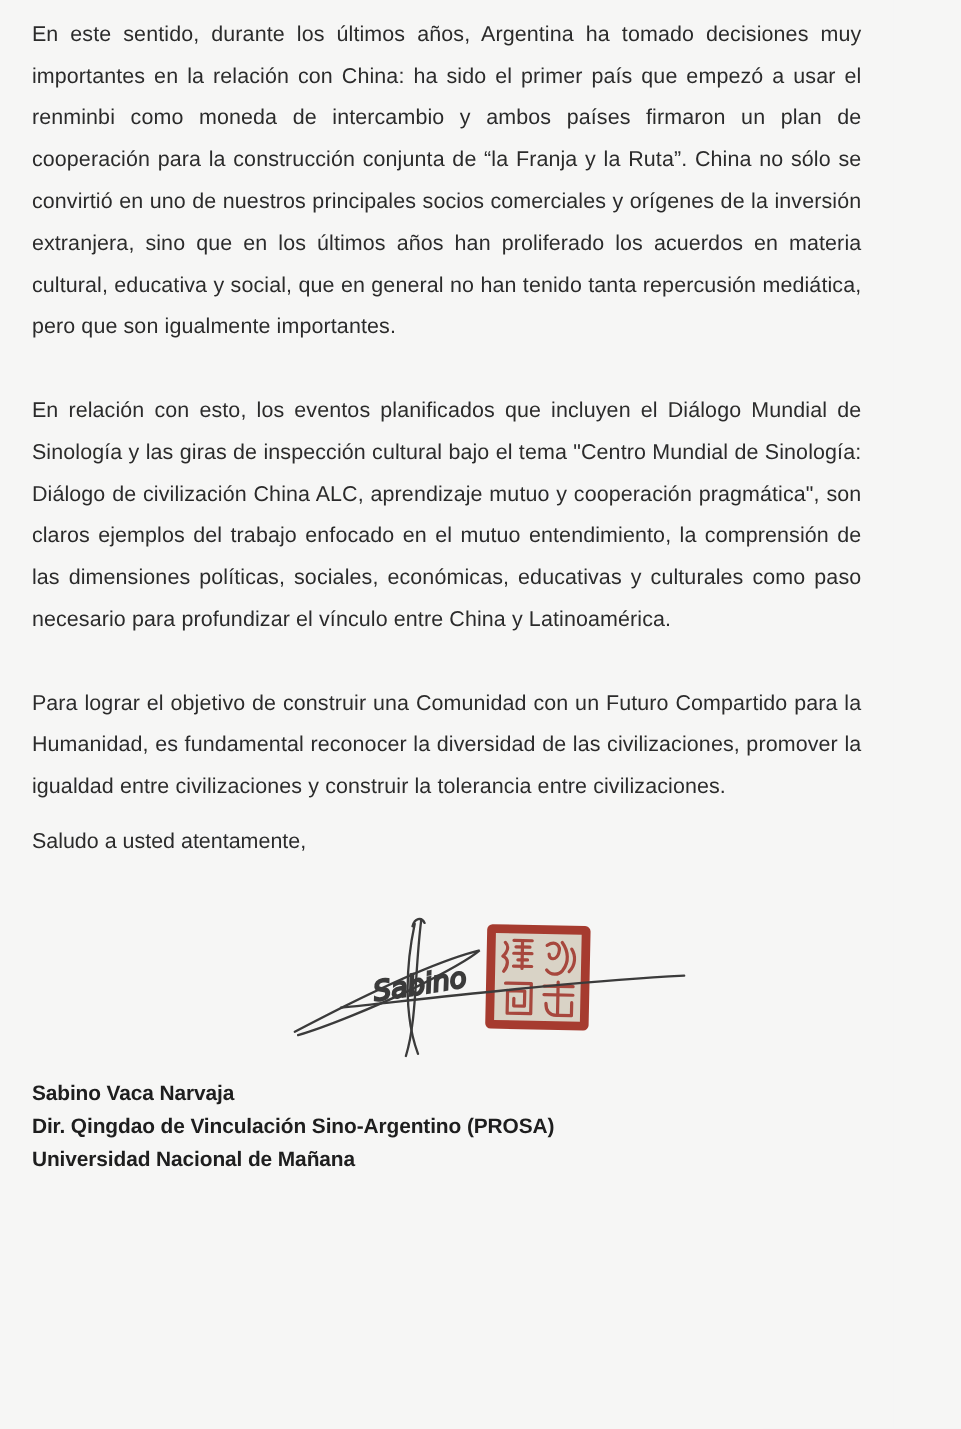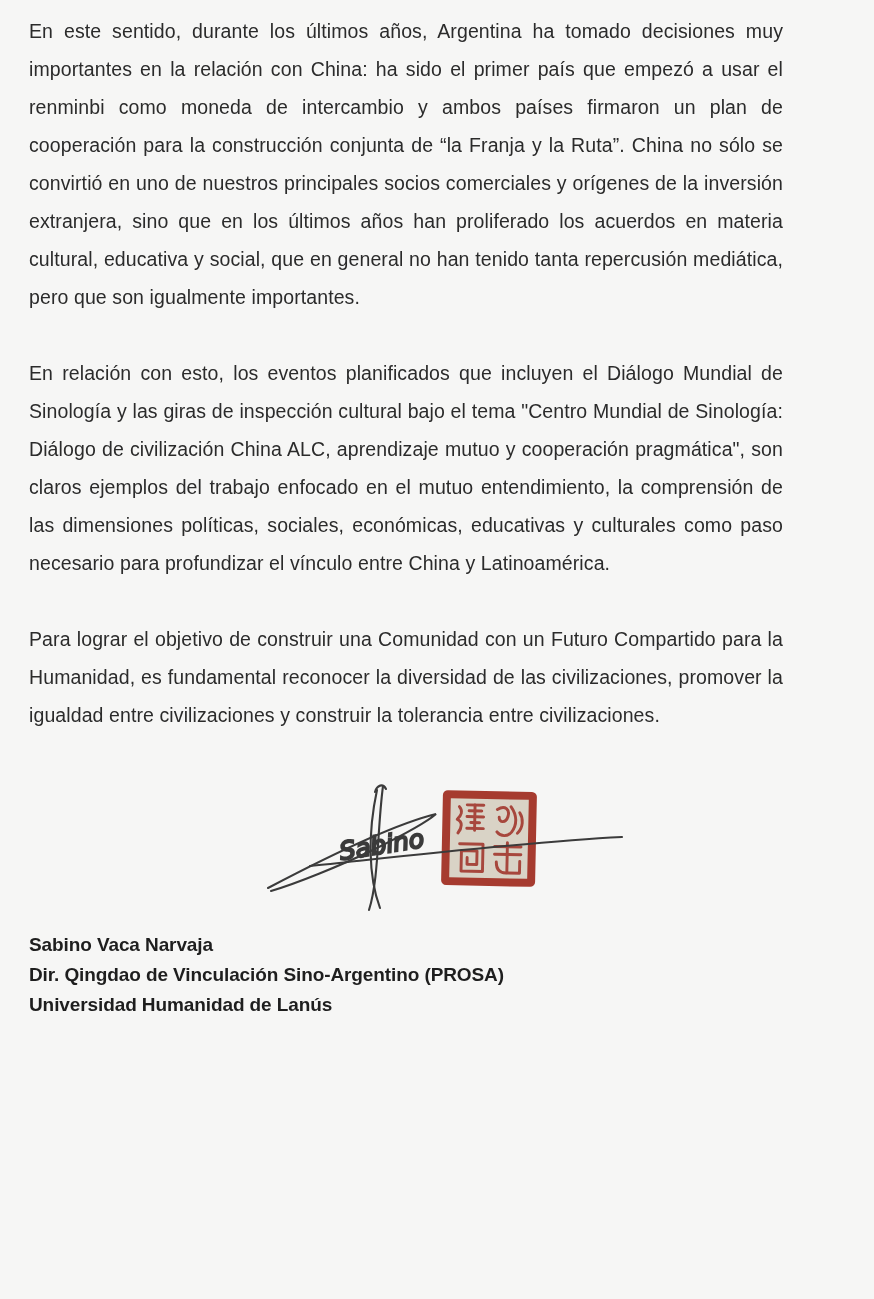--- a/index.html
+++ b/index.html
@@ -80,20 +80,21 @@
 <body>
 
 <div class="page">
 
   <div class="body-text">
     <p>En este sentido, durante los últimos años, Argentina ha tomado decisiones muy importantes en la relación con China: ha sido el primer país que empezó a usar el renminbi como moneda de intercambio y ambos países firmaron un plan de cooperación para la construcción conjunta de “la Franja y la Ruta”. China no sólo se convirtió en uno de nuestros principales socios comerciales y orígenes de la inversión extranjera, sino que en los últimos años han proliferado los acuerdos en materia cultural, educativa y social, que en general no han tenido tanta repercusión mediática, pero que son igualmente importantes.</p>
     <p>En relación con esto, los eventos planificados que incluyen el Diálogo Mundial de Sinología y las giras de inspección cultural bajo el tema "Centro Mundial de Sinología: Diálogo de civilización China ALC, aprendizaje mutuo y cooperación pragmática", son claros ejemplos del trabajo enfocado en el mutuo entendimiento, la comprensión de las dimensiones políticas, sociales, económicas, educativas y culturales como paso necesario para profundizar el vínculo entre China y Latinoamérica.</p>
     <p class="no-gap">Para lograr el objetivo de construir una Comunidad con un Futuro Compartido para la Humanidad, es fundamental reconocer la diversidad de las civilizaciones, promover la igualdad entre civilizaciones y construir la tolerancia entre civilizaciones.</p>
   </div>
 
+  <p class="closing">Saludo a usted atentamente,</p>
 
   <div class="sig-area">
 
     <div class="seal">
       <svg viewBox="0 0 80 80" fill="none" stroke="#a7473d" stroke-width="3" stroke-linecap="round" stroke-linejoin="round">
 
         <path d="M9,8 c4,4 2,9 -2,13 c6,2 5,9 1,14"></path>
         <path d="M17,6 h17 M19,12 h13 M17,18 h17 M21,24 h9 M17,30 h17"></path>
         <path d="M25,6 v26"></path>
 
@@ -119,16 +120,16 @@
 
       <path d="M55,94 C150,84 270,70 367,65"></path>
 
       <text class="sig-name-text" x="86" y="88" transform="rotate(-9 86 88)">Sabino</text>
     </svg>
   </div>
 
   <div class="footer">
     <div>Sabino Vaca Narvaja</div>
     <div>Dir. Qingdao de Vinculación Sino-Argentino (PROSA)</div>
-    <div>Universidad Humanidad de Lanús</div>
+    <div>Universidad Nacional de Mañana</div>
   </div>
 
 </div>
 
 </body></html>

